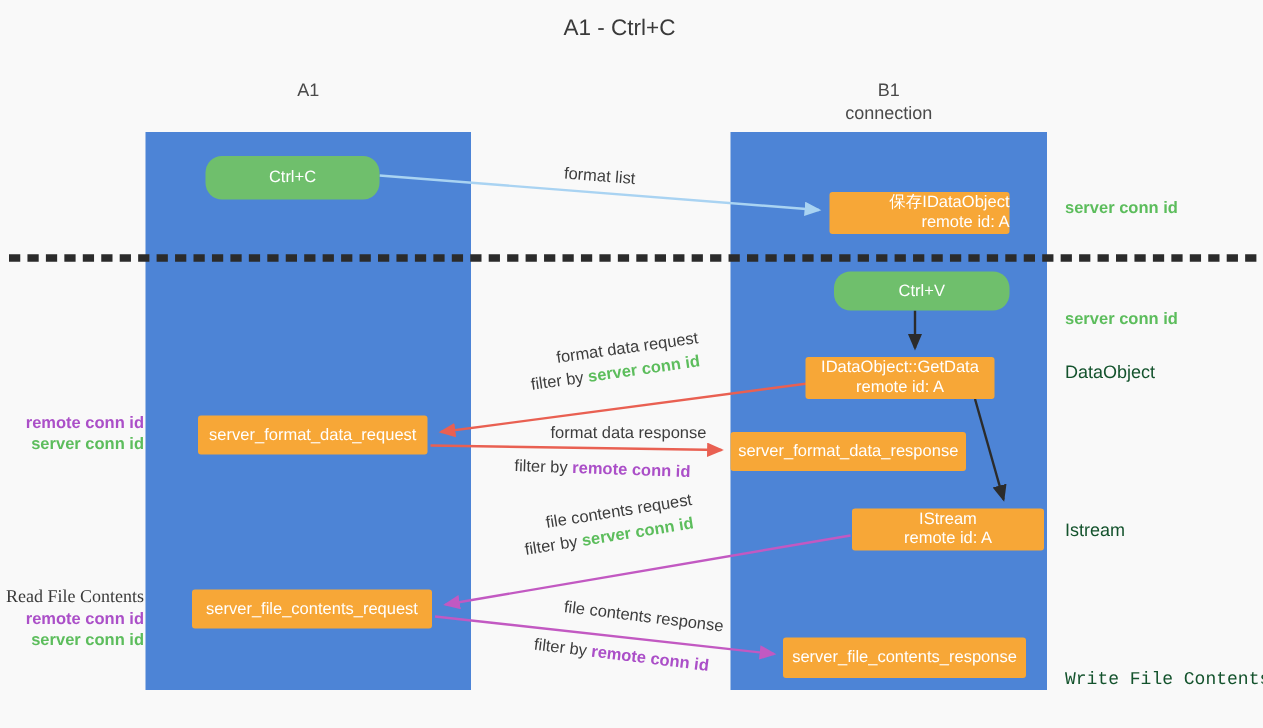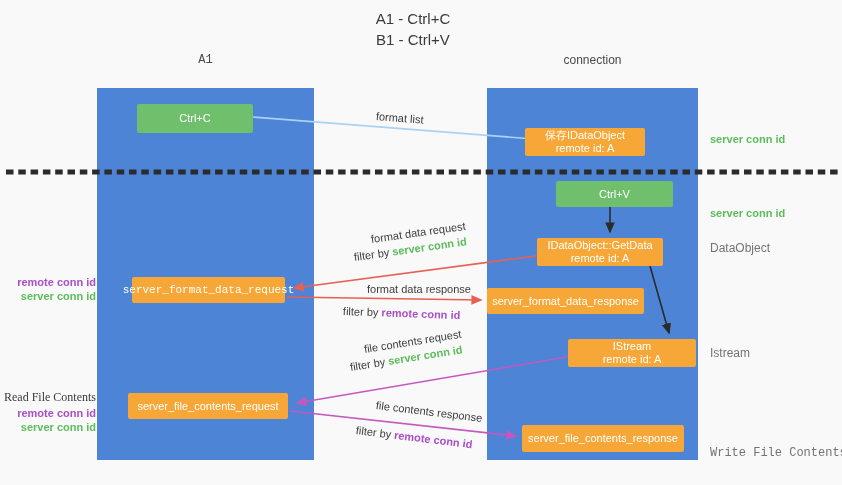--- a/index.html
+++ b/index.html
@@ -19,69 +19,69 @@
 
   .title{position:absolute;left:308px;top:8px;width:210px;text-align:center;
          font-size:15px;line-height:21px;color:#3a3a3a;}
 
   .lane{position:absolute;top:88px;height:372px;background:var(--lane-blue);}
   .lane-left{left:97px;width:217px;}
   .lane-right{left:487px;width:211px;}
 
   .lane-header{position:absolute;top:53px;text-align:center;font-size:12px;
                line-height:15px;color:#4a4a4a;}
-  .lane-header.hl{left:97px;width:217px;font-family:Liberation Mono, monospace;}
+  .lane-header.hl{left:97px;width:217px;}
   .lane-header.hr{left:487px;width:211px;}
 
   .node{position:absolute;display:flex;flex-direction:column;align-items:center;
         justify-content:center;color:#fff;font-size:11px;line-height:13px;
         text-align:center;border-radius:2px;}
-  .green{background:var(--node-green);}
+  .green{background:var(--node-green);border-radius:11px;}
   .orange{background:var(--node-orange);}
 
   .n-ctrl-c{left:137px;top:104px;width:116px;height:29px;}
-  .n-save{left:525px;top:128px;width:120px;height:28px;}
+  .n-save{left:553px;top:128px;width:120px;height:28px;align-items:flex-end;}
   .n-ctrl-v{left:556px;top:181px;width:117px;height:26px;}
   .n-getdata{left:537px;top:238px;width:126px;height:28px;}
-  .n-fmt-req{left:132px;top:277px;width:153px;height:26px;font-family:Liberation Mono, monospace;}
+  .n-fmt-req{left:132px;top:277px;width:153px;height:26px;}
   .n-fmt-res{left:487px;top:288px;width:157px;height:26px;}
   .n-istream{left:568px;top:339px;width:128px;height:28px;}
   .n-file-req{left:128px;top:393px;width:160px;height:26px;}
   .n-file-res{left:522px;top:425px;width:162px;height:27px;}
 
   svg.arrows{position:absolute;left:0;top:0;}
 
   .alabel{position:absolute;font-size:11px;color:#3d3d3d;white-space:nowrap;
           transform-origin:left center;}
   .flt-key{font-weight:bold;}
   .flt-key.g{color:var(--text-green);}
   .flt-key.p{color:var(--text-purple);}
 
   .side{position:absolute;white-space:nowrap;font-size:11px;}
   .side.bold-g{color:var(--text-green);font-weight:bold;}
-  .side.plain{color:#737373;font-size:12px;}
+  .side.plain{color:#14532d;font-size:12px;}
   .lblock{position:absolute;left:0;width:96px;text-align:right;line-height:14px;}
   .lblock .t{color:#3a3a3a;font-size:12px;margin-bottom:2px;font-family:Liberation Serif, serif;}
   .lblock .p{color:var(--text-purple);font-weight:bold;font-size:11px;}
   .lblock .g{color:var(--text-green);font-weight:bold;font-size:11px;}
 </style>
 </head>
 <body>
 
 <div class="stage">
 
   <div class="title">
     <div>A1 - Ctrl+C</div>
-    <div>B1 - Ctrl+V</div>
   </div>
 
   <div class="lane-header hl">
     <div>A1</div>
   </div>
   <div class="lane-header hr">
+    <div>B1</div>
     <div>connection</div>
   </div>
 
   <div class="lane lane-left"></div>
   <div class="lane lane-right"></div>
 
   <svg class="arrows" width="842" height="485">
     <defs>
       <marker id="m-blue" markerWidth="8" markerHeight="7" refX="6" refY="3" orient="auto">
         <path d="M0,0 L7,3 L0,6 Z" fill="var(--arrow-blue)"></path>

